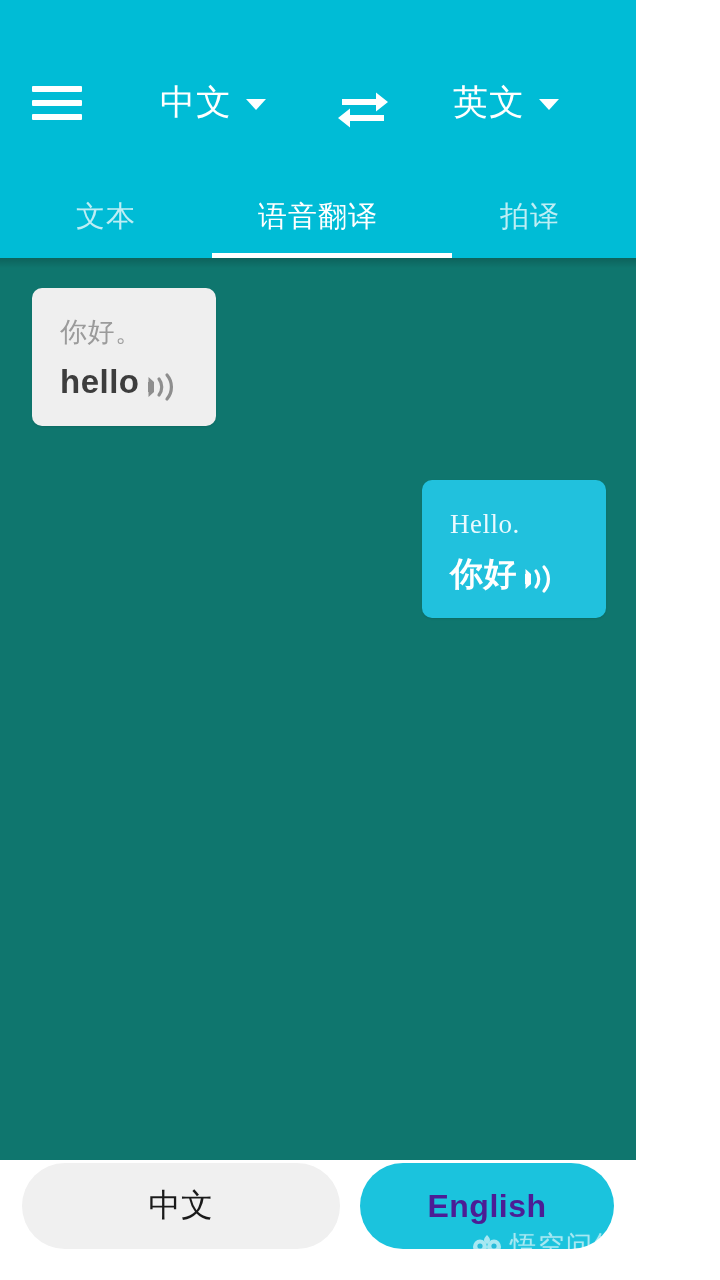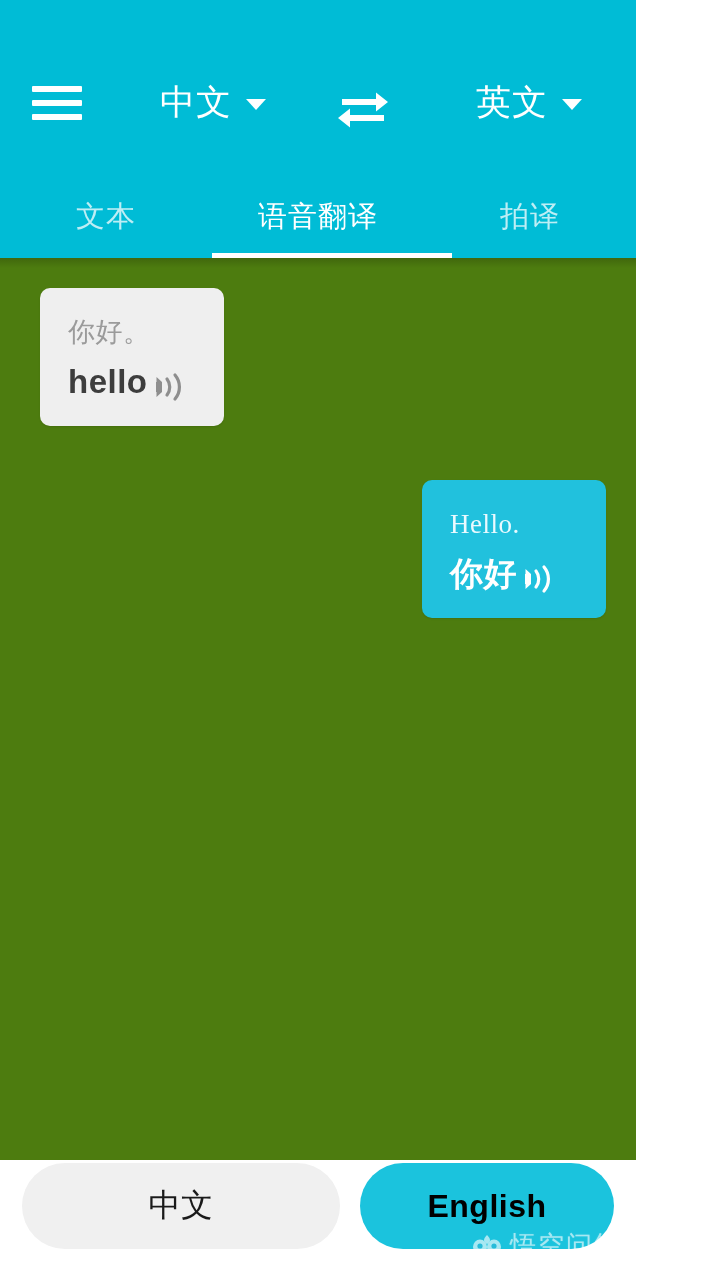--- a/index.html
+++ b/index.html
@@ -73,21 +73,21 @@
   }
 
   .lang-select {
     position: absolute;
     display: flex;
     align-items: center;
     gap: 14px;
     top: 78px;
   }
   .lang-select.source { left: 160px; }
-  .lang-select.target { left: 476px; }
+  .lang-select.target { left: 453px; }
 
   .lang-label {
     color: #ffffff;
     font-size: 35px;
     line-height: 48px;
     font-weight: 400;
     letter-spacing: 1px;
     white-space: nowrap;
   }
 
@@ -140,22 +140,22 @@
     left: 0;
     width: 240px;
     height: 5px;
     background: #ffffff;
   }
 
   
   .conversation {
     flex: 1 1 auto;
     position: relative;
-    background: #4d7c0f;
-    padding: 30px 30px 0 40px;
+    background: #0f766e;
+    padding: 30px 30px 0 32px;
     box-sizing: border-box;
     overflow: hidden;
   }
 
   .bubble-row {
     display: flex;
     width: 100%;
   }
   .bubble-row.left { justify-content: flex-start; }
   .bubble-row.right { justify-content: flex-end; margin-top: 54px; }
@@ -234,21 +234,21 @@
     border: none;
   }
   .mic-btn.secondary {
     flex: 0 0 318px;
     background: #f0f0f0;
     color: #1a1a1a;
   }
   .mic-btn.primary {
     flex: 1 1 auto;
     background: #1bc3dd;
-    color: #000000;
+    color: #4c1d95;
     font-weight: 700;
   }
 
   
   .watermark {
     position: absolute;
     right: 14px;
     bottom: 20px;
     display: flex;
     align-items: center;

